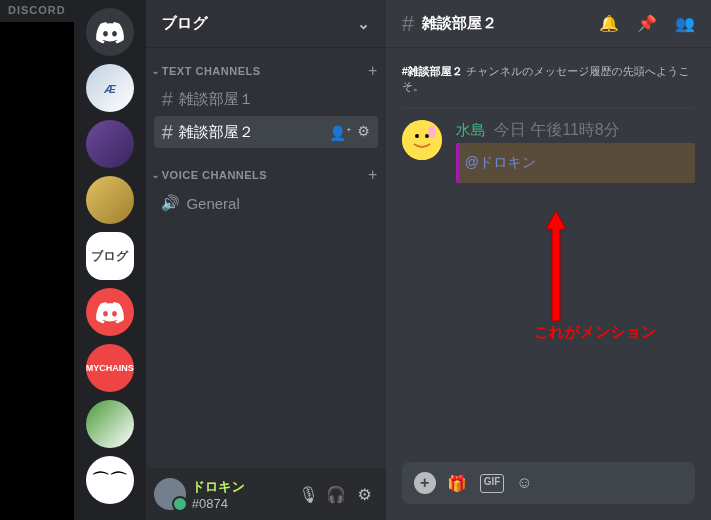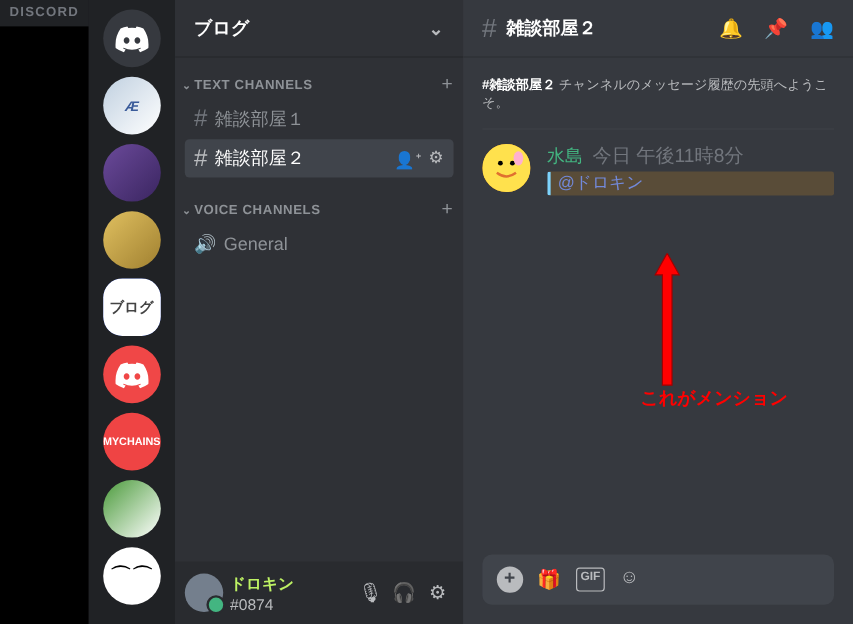--- a/index.html
+++ b/index.html
@@ -47,21 +47,21 @@
 .chat-body{flex:1;padding:16px;position:relative;overflow:hidden}
 .welcome{color:#b9bbbe;font-size:11px;margin-bottom:8px;line-height:1.4}
 .welcome b{color:#fff}
 .divider{height:1px;background:#3e4147;margin:12px 0}
 .msg{display:flex;gap:14px;align-items:flex-start}
 .msg-av{width:40px;height:40px;border-radius:50%;background:#faa61a;flex-shrink:0;display:flex;align-items:center;justify-content:center}
 .msg-main{flex:1}
 .msg-head{display:flex;align-items:center;gap:8px;margin-bottom:2px}
 .msg-author{color:#43b581;font-size:15px;font-weight:500}
 .msg-time{color:#72767d;font-size:16px}
-.mention{display:inline-block;background:rgba(250,166,26,.18);border-left:3px solid #7dd3fc;color:#7289da;padding:1px 6px;border-radius:2px;font-size:14px;width:100%}
+.mention{display:inline-block;background:rgba(250,166,26,.18);border-left:3px solid #a21caf;color:#7289da;padding:11px 6px;border-radius:2px;font-size:14px;width:100%}
 
 .arrow{position:absolute;left:80px;top:68px;pointer-events:none}
 .ann-label{position:absolute;left:78px;top:180px;color:#ff0000;font-size:15px;font-weight:700;pointer-events:none}
 
 .chat-input{margin:0 16px 16px;background:#40444b;border-radius:8px;height:42px;display:flex;align-items:center;padding:0 12px;gap:12px}
 .chat-input .add{width:22px;height:22px;border-radius:50%;background:#b9bbbe;color:#40444b;display:flex;align-items:center;justify-content:center;font-weight:700;cursor:pointer}
 .chat-input input{flex:1;background:none;border:none;color:#dcddde;font-size:14px;outline:none}
 .chat-input input::placeholder{color:#72767d}
 .chat-input .ricons{display:flex;gap:12px;color:#b9bbbe}
 .chat-input .ricons span{cursor:pointer}

